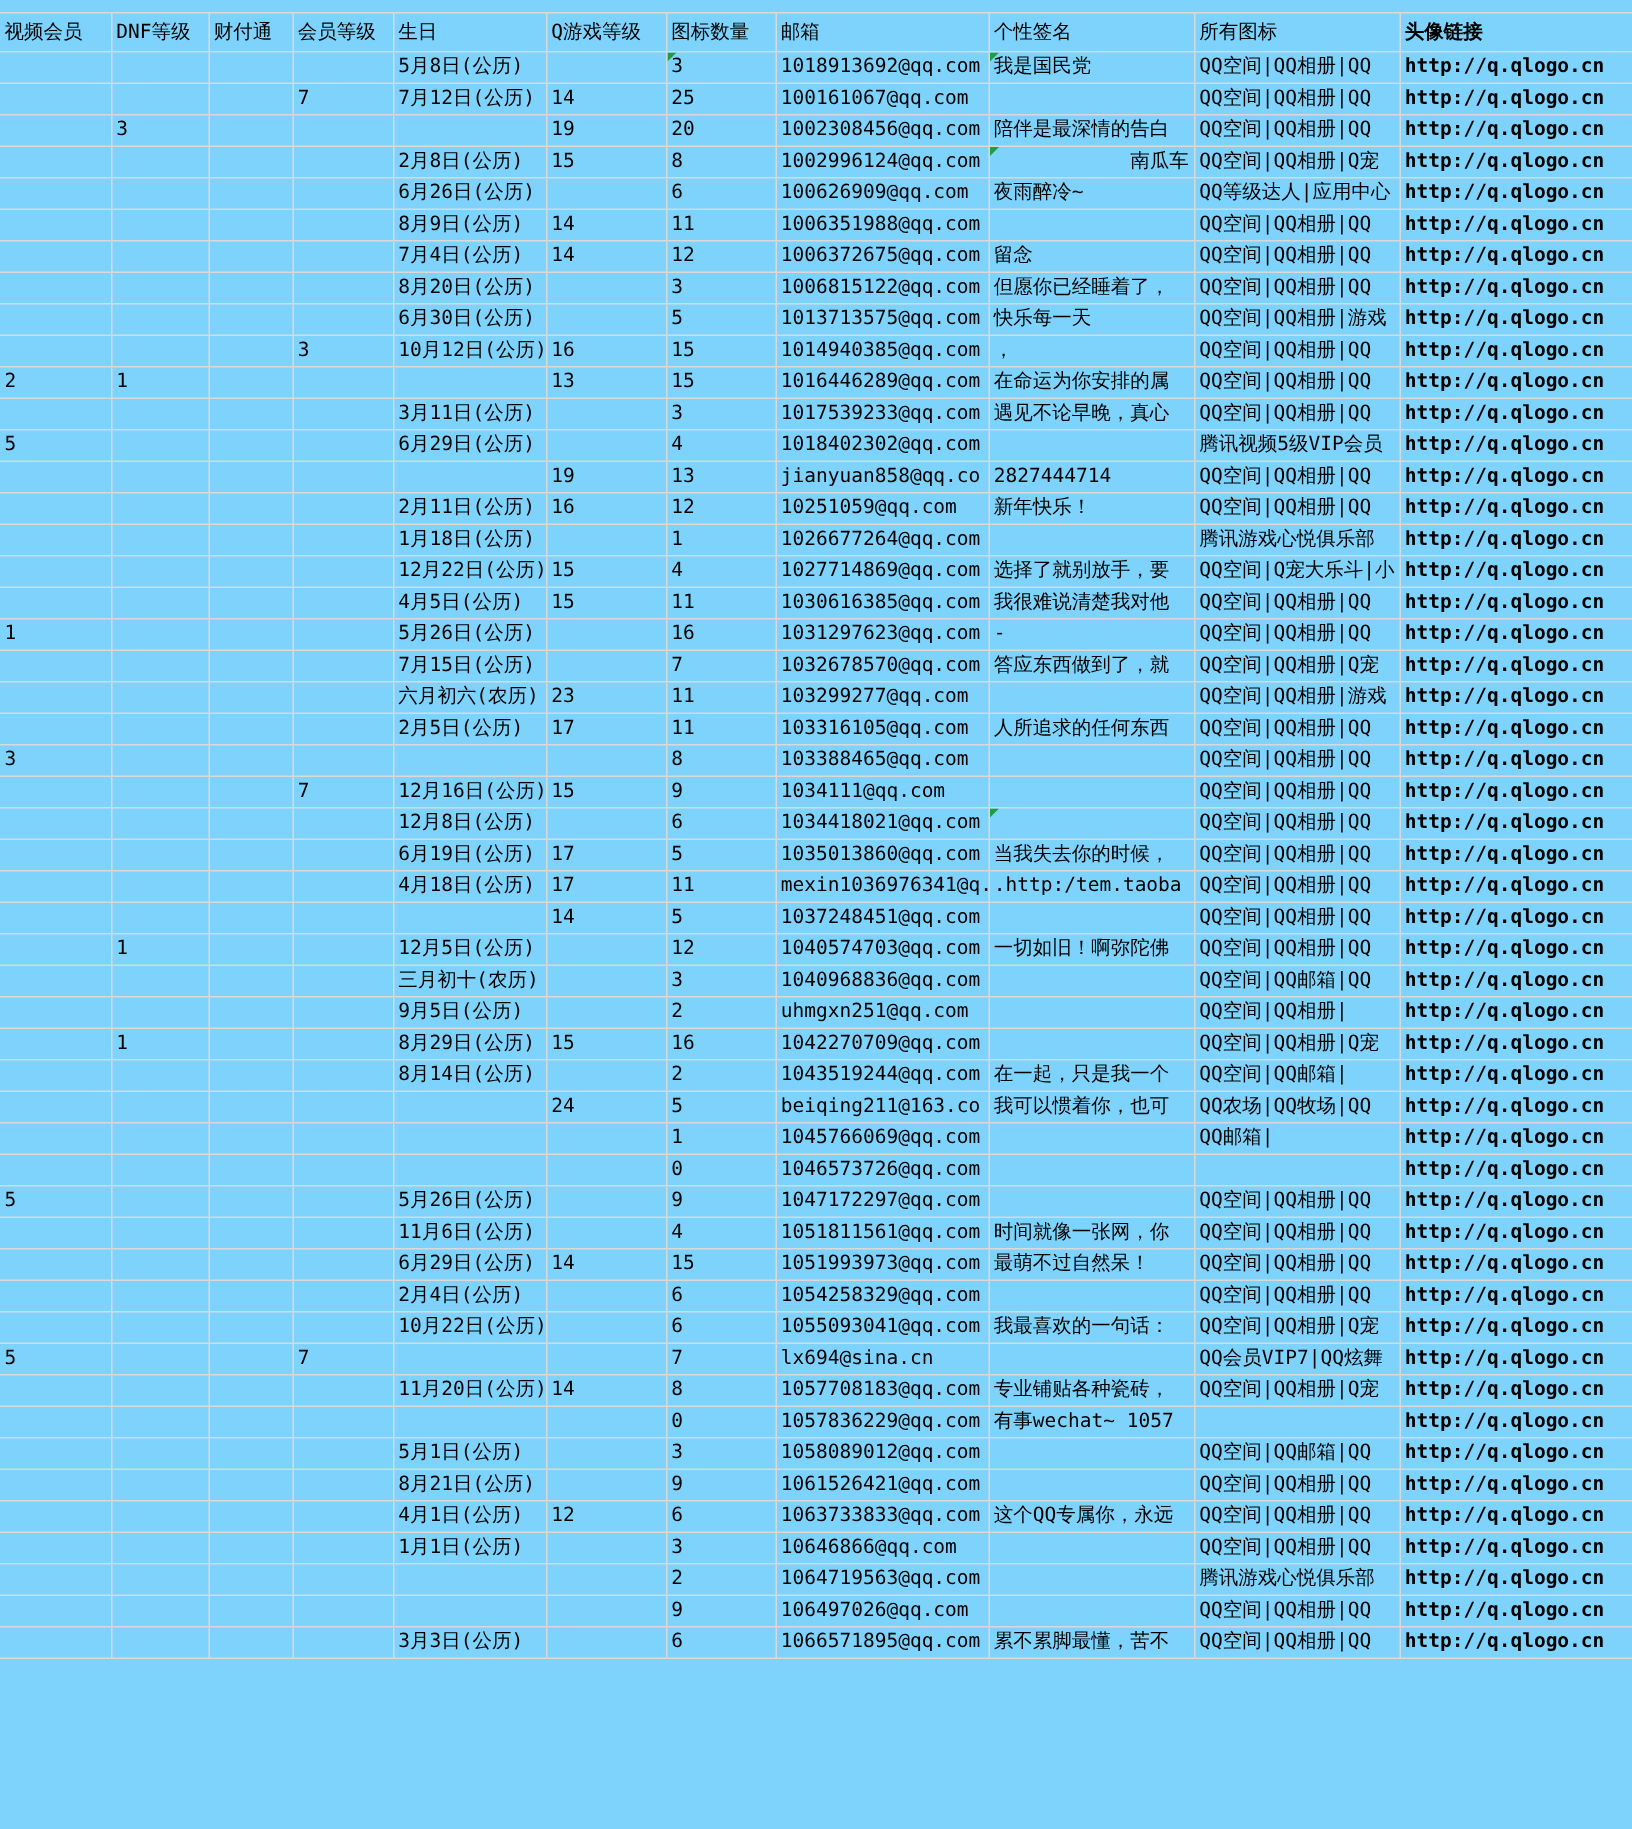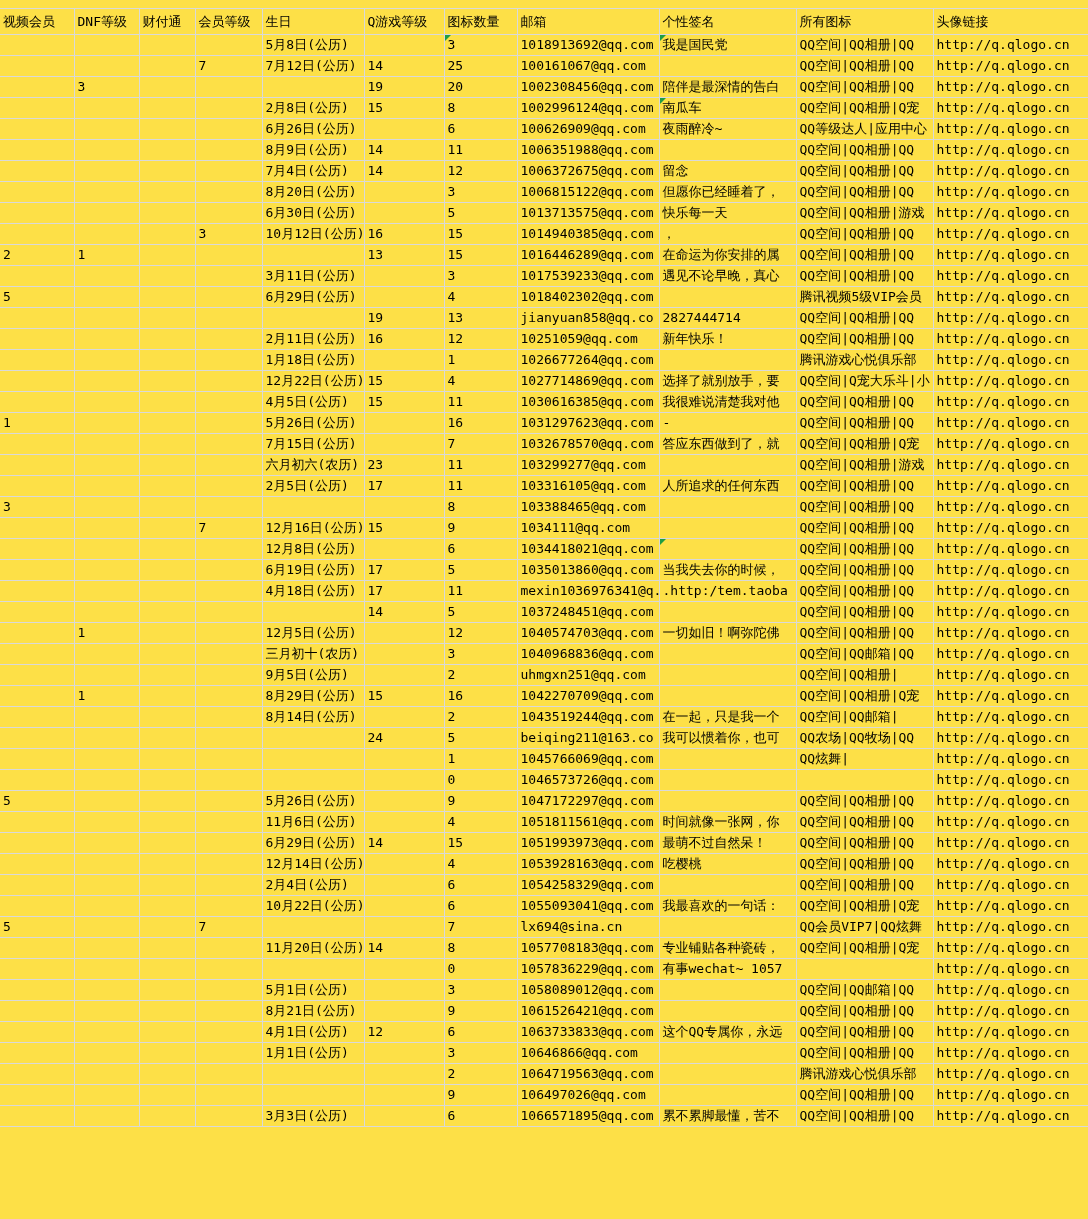--- a/index.html
+++ b/index.html
@@ -1,20 +1,20 @@
 <!DOCTYPE html>
 <html><head>
 <meta charset="utf-8">
 <style>
   html,body{margin:0;padding:0;background:#ffffff;}
   .sheet{
     position:relative;
     width:1088px;height:1219px;
     overflow:hidden;
-    background:#fde047;
+    background:#7dd3fc;
     padding-top:8px;
     box-sizing:border-box;
     font-family:"DejaVu Sans Mono","Liberation Mono",monospace;
     font-size:13px;
     color:#000;
   }
   table{border-collapse:collapse;table-layout:fixed;width:1088px;}
   th,td{
     box-sizing:border-box;
     border-right:1px solid var(--grid,#d9d9d9);
@@ -22,22 +22,22 @@
     padding:0 2px 0 3px;
     white-space:nowrap;
     overflow:hidden;
     text-align:left;
     font-weight:normal;
     position:relative;
     vertical-align:middle;
   }
   th{height:25px;line-height:25px;border-top:1px solid var(--grid,#d9d9d9);}
   td{height:20px;line-height:20px;}
-  td:last-child,th:last-child{border-right:none;}
-  td.ra{padding-right:3px;}
+  td:last-child,th:last-child{border-right:none;font-weight:bold;}
+  td.ra{text-align:right;padding-right:3px;}
   td.tri::before{
     content:"";position:absolute;top:0;left:0;width:0;height:0;
     border-top:6px solid var(--tri,#1f9d43);
     border-right:6px solid transparent;
   }
   span.hl{color:var(--link,#0563c1);text-decoration:underline;cursor:pointer;}
 </style>
 </head>
 <body>
 
@@ -517,21 +517,21 @@
         <tr>
           <td></td>
           <td></td>
           <td></td>
           <td></td>
           <td></td>
           <td></td>
           <td>1</td>
           <td>1045766069@qq.com</td>
           <td></td>
-          <td>QQ炫舞|</td>
+          <td>QQ邮箱|</td>
           <td><span>http://q.qlogo.cn</span></td>
         </tr>
         <tr>
           <td></td>
           <td></td>
           <td></td>
           <td></td>
           <td></td>
           <td></td>
           <td>0</td>
@@ -569,33 +569,20 @@
         <tr>
           <td></td>
           <td></td>
           <td></td>
           <td></td>
           <td>6月29日(公历)</td>
           <td>14</td>
           <td>15</td>
           <td>1051993973@qq.com</td>
           <td>最萌不过自然呆！</td>
-          <td>QQ空间|QQ相册|QQ</td>
-          <td><span>http://q.qlogo.cn</span></td>
-        </tr>
-        <tr>
-          <td></td>
-          <td></td>
-          <td></td>
-          <td></td>
-          <td>12月14日(公历)</td>
-          <td></td>
-          <td>4</td>
-          <td>1053928163@qq.com</td>
-          <td>吃樱桃</td>
           <td>QQ空间|QQ相册|QQ</td>
           <td><span>http://q.qlogo.cn</span></td>
         </tr>
         <tr>
           <td></td>
           <td></td>
           <td></td>
           <td></td>
           <td>2月4日(公历)</td>
           <td></td>

